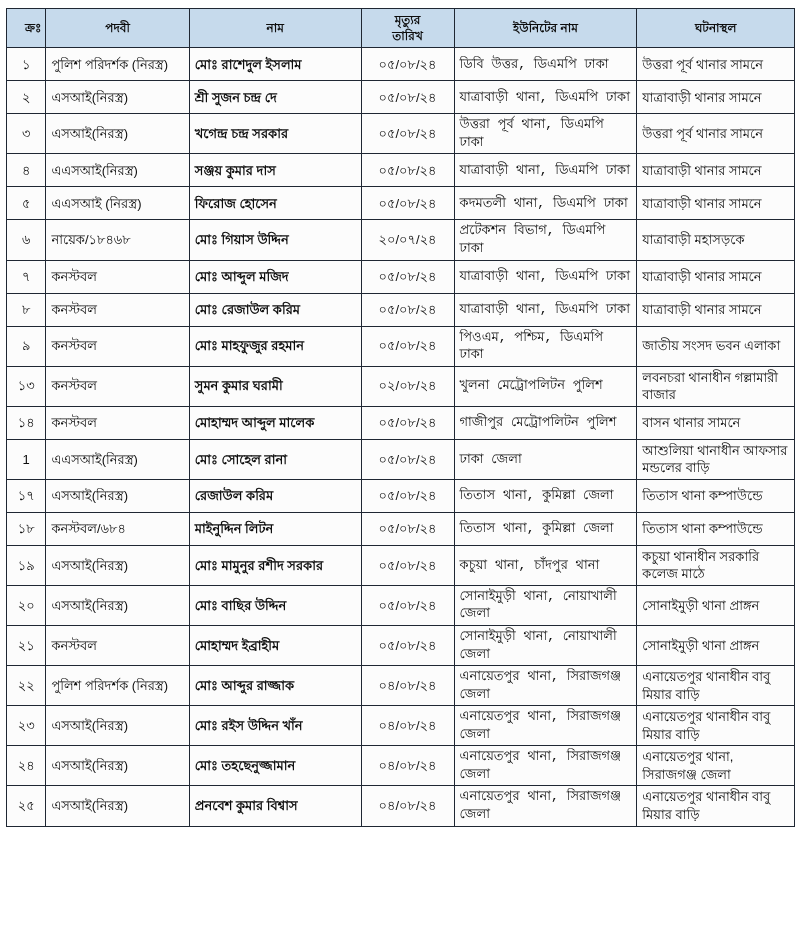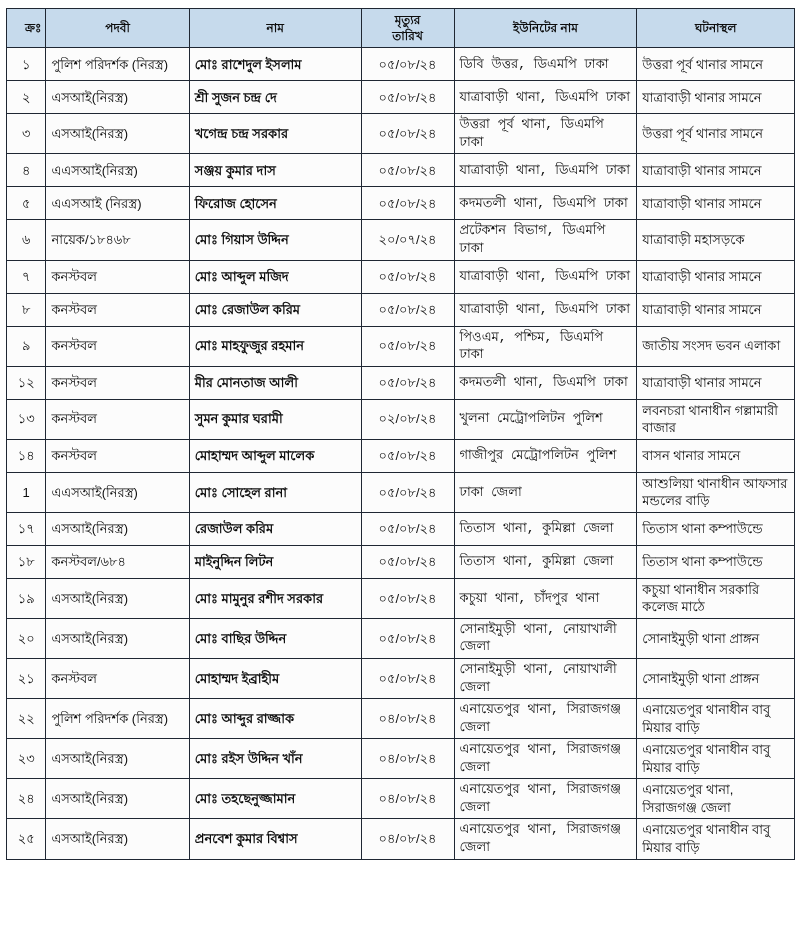--- a/index.html
+++ b/index.html
@@ -153,28 +153,20 @@
   </tr>
         <tr>
     <td class="c-serial">৯</td>
     <td class="c-designation">কনস্টবল</td>
     <td class="c-name">মোঃ মাহফুজুর রহমান</td>
     <td class="c-date">০৫/০৮/২৪</td>
     <td class="c-unit">পিওএম, পশ্চিম, ডিএমপি ঢাকা</td>
     <td class="c-location">জাতীয় সংসদ ভবন এলাকা</td>
   </tr>
         <tr>
-    <td class="c-serial">১২</td>
-    <td class="c-designation">কনস্টবল</td>
-    <td class="c-name">মীর মোনতাজ আলী</td>
-    <td class="c-date">০৫/০৮/২৪</td>
-    <td class="c-unit">কদমতলী থানা, ডিএমপি ঢাকা</td>
-    <td class="c-location">যাত্রাবাড়ী থানার সামনে</td>
-  </tr>
-        <tr>
     <td class="c-serial">১৩</td>
     <td class="c-designation">কনস্টবল</td>
     <td class="c-name">সুমন কুমার ঘরামী</td>
     <td class="c-date">০২/০৮/২৪</td>
     <td class="c-unit">খুলনা মেট্রোপলিটন পুলিশ</td>
     <td class="c-location">লবনচরা থানাধীন গল্লামারী বাজার</td>
   </tr>
         <tr>
     <td class="c-serial">১৪</td>
     <td class="c-designation">কনস্টবল</td>

